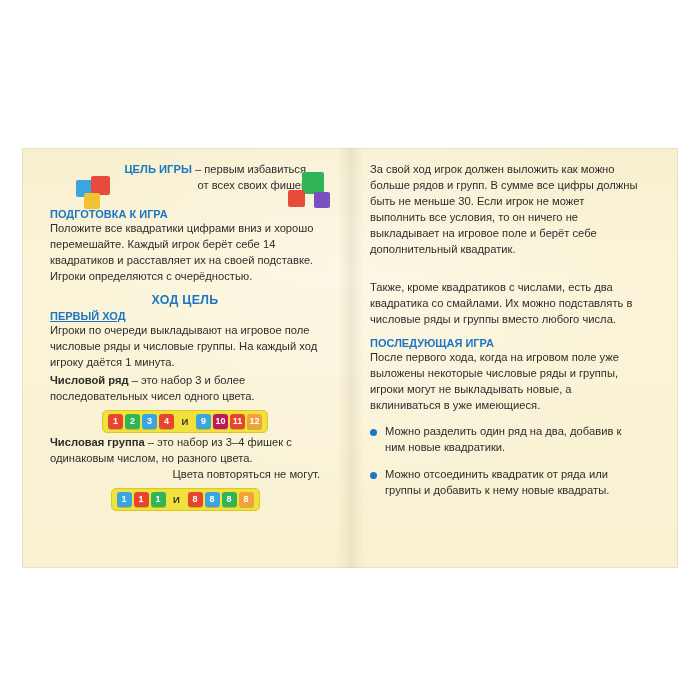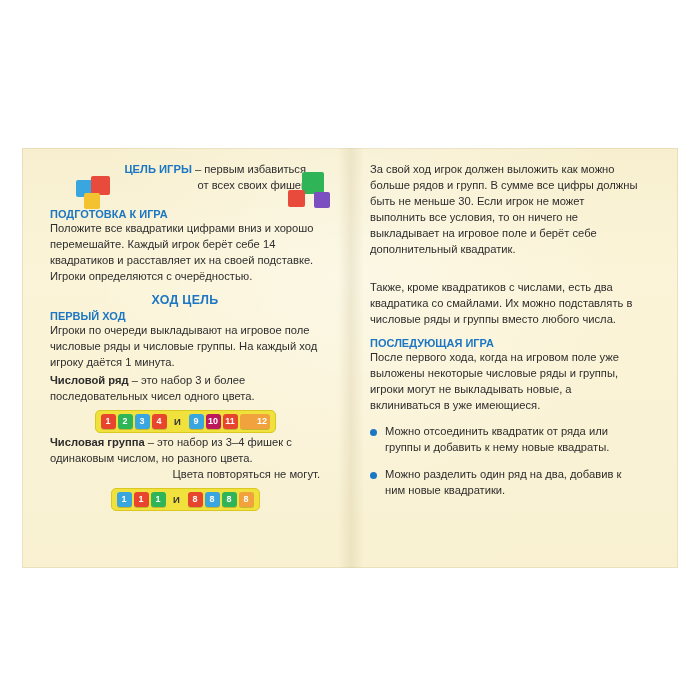--- a/index.html
+++ b/index.html
@@ -185,37 +185,37 @@
       <div class="txt center" style="margin-left:56px; width:200px;">
         <span class="blue">ЦЕЛЬ ИГРЫ</span><span> – первым избавиться</span>
         <div>от всех своих фишек</div>
       </div>
 
       <div class="sub" style="margin-top:14px;">ПОДГОТОВКА К ИГРА</div>
       <p class="para">Положите все квадратики цифрами вниз и хорошо перемешайте. Каждый игрок берёт себе 14 квадратиков и расставляет их на своей подставке. Игроки определяются с очерёдностью.</p>
 
       <div class="headline-center">ХОД ЦЕЛЬ</div>
 
-      <div class="sub" style="margin-top:2px;">ПЕРВЫЙ ХОД</div>
+      <div class="sub" style="margin-top:2px;text-decoration:underline;">ПЕРВЫЙ ХОД</div>
       <p class="para">Игроки по очереди выкладывают на игровое поле числовые ряды и числовые группы. На каждый ход игроку даётся 1 минута.</p>
 
       <div class="txt indent gap">
         <span class="blue" style="color:#2d2d2d;font-weight:bold;">Числовой ряд</span><span> – это набор 3 и более последовательных чисел одного цвета.</span>
       </div>
 
       <div class="strip">
         <div class="tile" style="background: rgb(232, 69, 47);">1</div>
         <div class="tile" style="background: rgb(47, 180, 87);">2</div>
         <div class="tile" style="background: rgb(58, 166, 224);">3</div>
         <div class="tile" style="background: rgb(232, 69, 47);">4</div>
         <div class="tile dots">И</div>
         <div class="tile" style="background: rgb(58, 166, 224);">9</div>
         <div class="tile" style="background: #be185d;">10</div>
         <div class="tile" style="background: rgb(232, 69, 47);">11</div>
-        <div class="tile" style="background: rgb(242, 162, 60); padding-left: 15px;">12</div>
+        <div class="tile" style="background: rgb(242, 162, 60);">12</div>
       </div>
 
       <div class="txt gap" style="text-align:left;">
         <span style="color:#2d2d2d;font-weight:bold;">Числовая группа</span><span> – это набор из 3–4 фишек с одинаковым числом, но разного цвета.</span>
         <div class="center">Цвета повторяться не могут.</div>
       </div>
 
       <div class="strip">
         <div class="tile" style="background: rgb(58, 166, 224);">1</div>
         <div class="tile" style="background: rgb(232, 69, 47);">1</div>
@@ -231,23 +231,23 @@
 
     <div class="col col-right">
       <p class="para">За свой ход игрок должен выложить как можно больше рядов и групп. В сумме все цифры должны быть не меньше 30. Если игрок не может выполнить все условия, то он ничего не выкладывает на игровое поле и берёт себе дополнительный квадратик.</p>
       <p class="para gap">Также, кроме квадратиков с числами, есть два квадратика со смайлами. Их можно подставлять в числовые ряды и группы вместо любого числа.</p>
       <div class="sub" style="">ПОСЛЕДУЮЩАЯ ИГРА</div>
       <p class="para">После первого хода, когда на игровом поле уже выложены некоторые числовые ряды и группы, игроки могут не выкладывать новые, а вклиниваться в уже имеющиеся.</p>
 
       <div class="bullets">
         <div class="bullet">
           <span class="dot"></span>
-          <span>Можно отсоединить квадратик от ряда или группы и добавить к нему новые квадраты.</span>
+          <span>Можно разделить один ряд на два, добавив к ним новые квадратики.</span>
         </div>
         <div class="bullet">
           <span class="dot"></span>
-          <span>Можно разделить один ряд на два, добавив к ним новые квадратики.</span>
+          <span>Можно отсоединить квадратик от ряда или группы и добавить к нему новые квадраты.</span>
         </div>
       </div>
     </div>
 
   </div>
 </div>
 
 </body></html>

